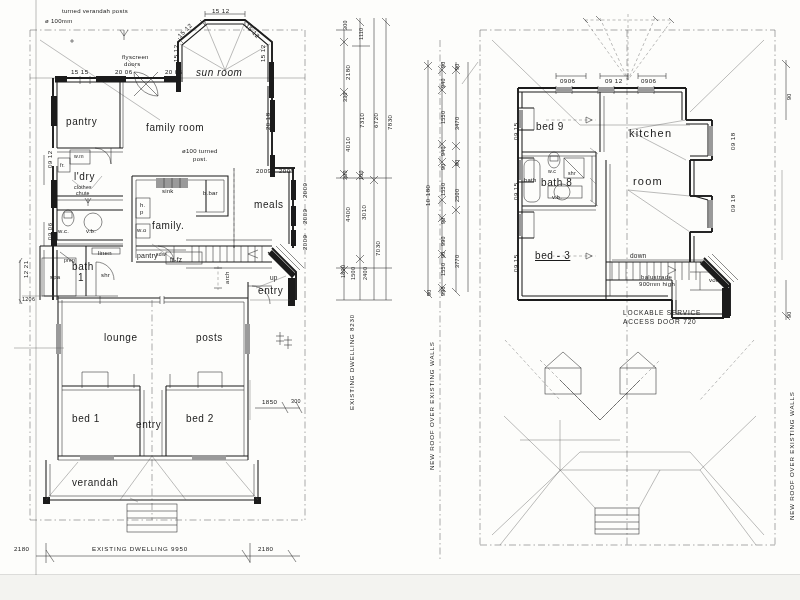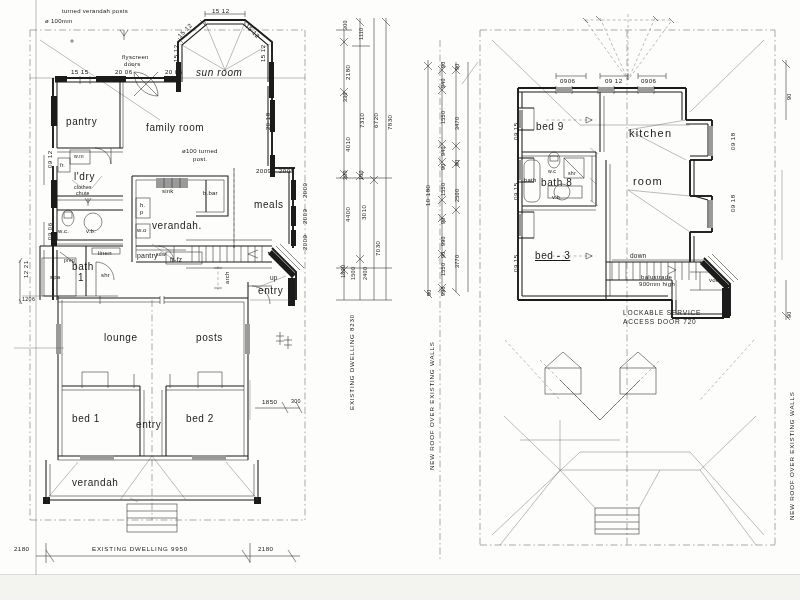--- a/index.html
+++ b/index.html
@@ -474,21 +474,21 @@
 <div class="lbl note" style="left:122px;top:54px;">flyscreen</div>
 <div class="lbl note" style="left:124px;top:61px;">doors</div>
 <div class="lbl note" style="left:182px;top:148px;">ø100  turned</div>
 <div class="lbl note" style="left:193px;top:156px;">post.</div>
 
 <div class="lbl room" style="left:196px;top:67px;font-style:italic;">sun  room</div>
 <div class="lbl room" style="left:66px;top:116px;">pantry</div>
 <div class="lbl room" style="left:146px;top:122px;">family  room</div>
 <div class="lbl room" style="left:74px;top:171px;">l'dry</div>
 <div class="lbl tiny" style="left:58px;top:228px;font-size:6px;">w.c.</div>
-<div class="lbl room" style="left:152px;top:220px;">verandah.</div>
+<div class="lbl room" style="left:152px;top:220px;">family.</div>
 <div class="lbl room" style="left:254px;top:199px;">meals</div>
 <div class="lbl tiny" style="left:137px;top:252px;font-size:7px;">pantry</div>
 <div class="lbl room" style="left:72px;top:261px;">bath</div>
 <div class="lbl room" style="left:78px;top:272px;">1</div>
 <div class="lbl room" style="left:258px;top:285px;">entry</div>
 <div class="lbl room" style="left:104px;top:332px;">lounge</div>
 <div class="lbl room" style="left:196px;top:332px;">posts</div>
 <div class="lbl room" style="left:72px;top:413px;">bed   1</div>
 <div class="lbl room" style="left:136px;top:419px;">entry</div>
 <div class="lbl room" style="left:186px;top:413px;">bed   2</div>

